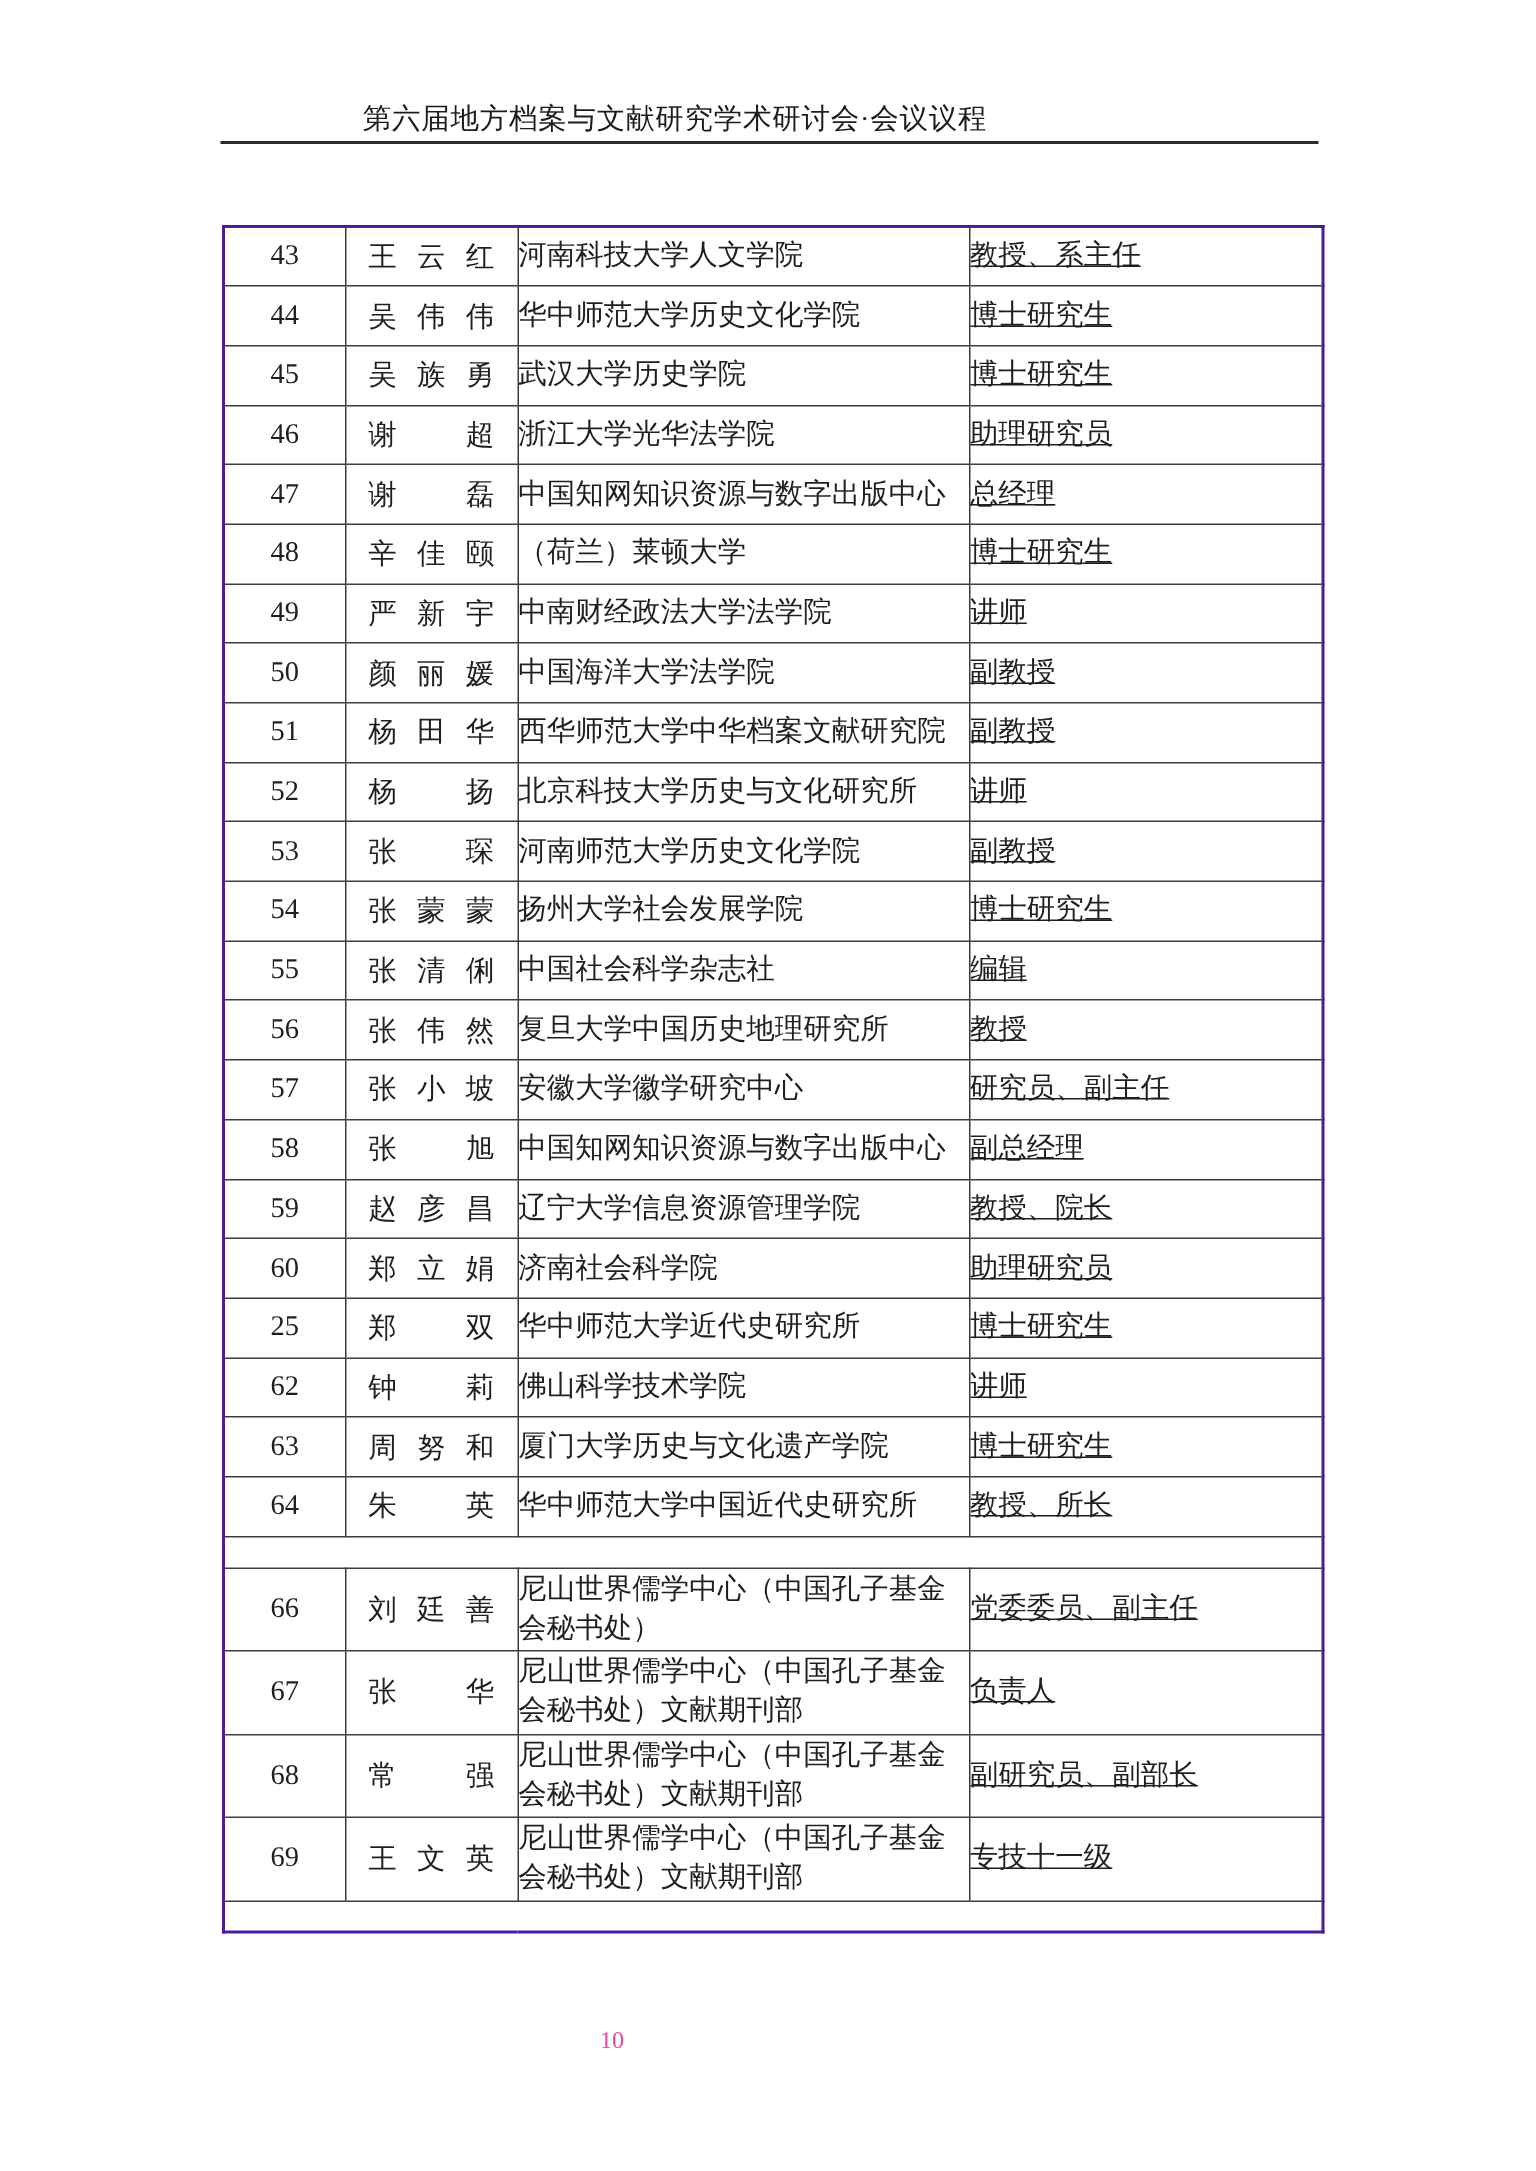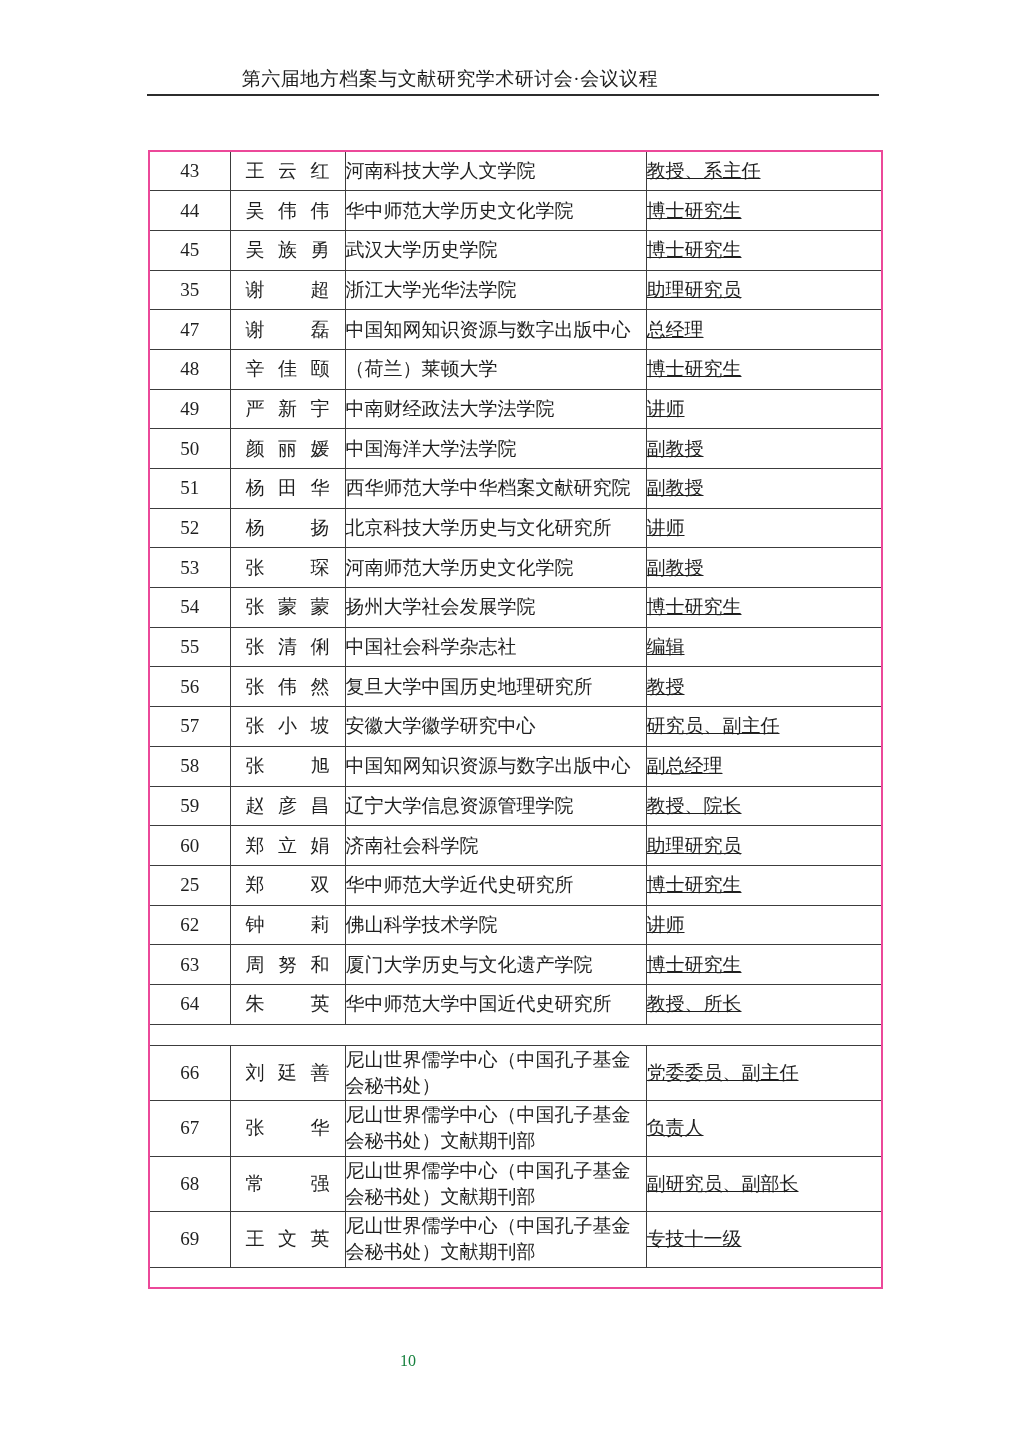--- a/index.html
+++ b/index.html
@@ -34,21 +34,21 @@
     height: 0;
     border-top: 2px solid #2c2c2c;
   }
   table.roster {
     position: absolute;
     top: 150px;
     left: 148px;
     width: 733px;
     border-collapse: collapse;
     table-layout: fixed;
-    border: 2px solid #ec4899;
+    border: 2px solid #4c1d95;
   }
   table.roster td {
     border: 1px solid #3c3c3c;
     font-size: 19px;
     color: #1f1f1f;
     vertical-align: middle;
     padding: 0;
     overflow: hidden;
   }
   col.c-no    { width: 81px; }
@@ -84,21 +84,21 @@
     line-height: 24px;
     text-decoration: underline;
   }
   .page-number {
     position: absolute;
     top: 1352px;
     left: 0;
     width: 816px;
     text-align: center;
     font-size: 16px;
-    color: #15803d;
+    color: #ec4899;
   }
 </style>
 </head>
 <body>
 
 <div class="page-header">第六届地方档案与文献研究学术研讨会·会议议程</div>
 
 <div class="header-rule"></div>
 
 <table class="roster">
@@ -130,21 +130,21 @@
   <tr>
     <td class="no-cell">45</td>
     <td class="name-cell">
       <span class="name-inner">吴族勇</span>
     </td>
     <td class="org-cell">武汉大学历史学院</td>
     <td class="title-cell">博士研究生</td>
   </tr>
 
   <tr>
-    <td class="no-cell">35</td>
+    <td class="no-cell">46</td>
     <td class="name-cell">
       <span class="name-inner">谢超</span>
     </td>
     <td class="org-cell">浙江大学光华法学院</td>
     <td class="title-cell">助理研究员</td>
   </tr>
 
   <tr>
     <td class="no-cell">47</td>
     <td class="name-cell">

